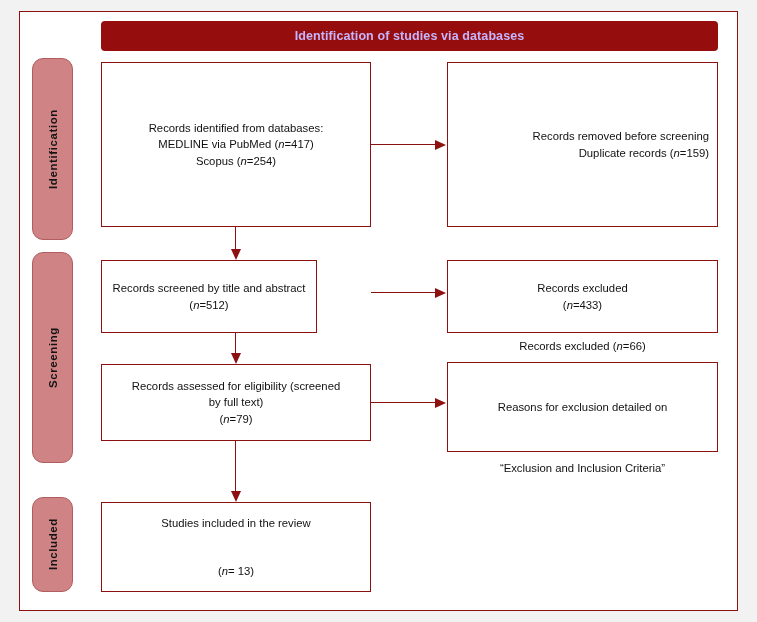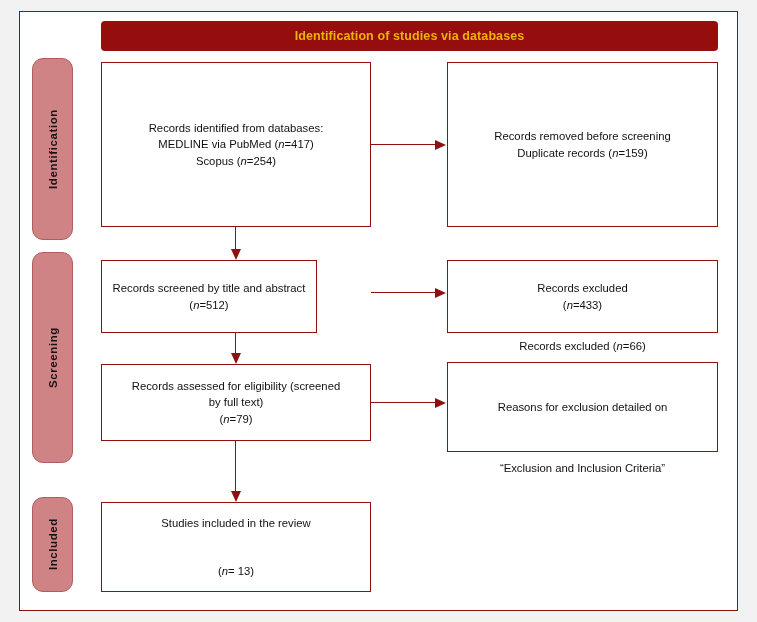--- a/index.html
+++ b/index.html
@@ -42,21 +42,21 @@
     width: 617px;
     height: 30px;
     background: #960d0d;
     border-radius: 4px;
     display: flex;
     align-items: center;
     justify-content: center;
     box-sizing: border-box;
   }
   .banner-text {
-    color: #eab308;
+    color: #c4b5fd;
     font-size: 12.5px;
     font-weight: bold;
     letter-spacing: 0.1px;
     white-space: nowrap;
   }
 
   
   .stage-tab {
     position: absolute;
     background: #cf8385;
@@ -153,21 +153,21 @@
   <div class="stage-tab" style="left:32px; top:497px; width:41px; height:95px;">
     <span class="stage-tab-label">Included</span>
   </div>
 
   <div class="node-box" style="left:101px; top:62px; width:270px; height:165px;">
     <div class="node-line">Records identified from databases:</div>
     <div class="node-line"><span>MEDLINE via PubMed (</span><i>n</i><span>=417)</span></div>
     <div class="node-line"><span>Scopus (</span><i>n</i><span>=254)</span></div>
   </div>
 
-  <div class="node-box" style="left:447px; top:62px; width:271px; height:165px;">
+  <div class="node-box" style="left:447px; top:62px; width:271px; height:165px;align-items:flex-end;">
     <div class="node-line">Records removed before screening</div>
     <div class="node-line"><span>Duplicate records (</span><i>n</i><span>=159)</span></div>
   </div>
 
   <div class="conn-h" style="left:371px; top:144px; width:64px;"></div>
   <div class="arrow-right" style="left:435px; top:139.5px;"></div>
 
   <div class="conn-v" style="left:235px; top:227px; height:22px;"></div>
   <div class="arrow-down" style="left:230.5px; top:249px;"></div>
 

